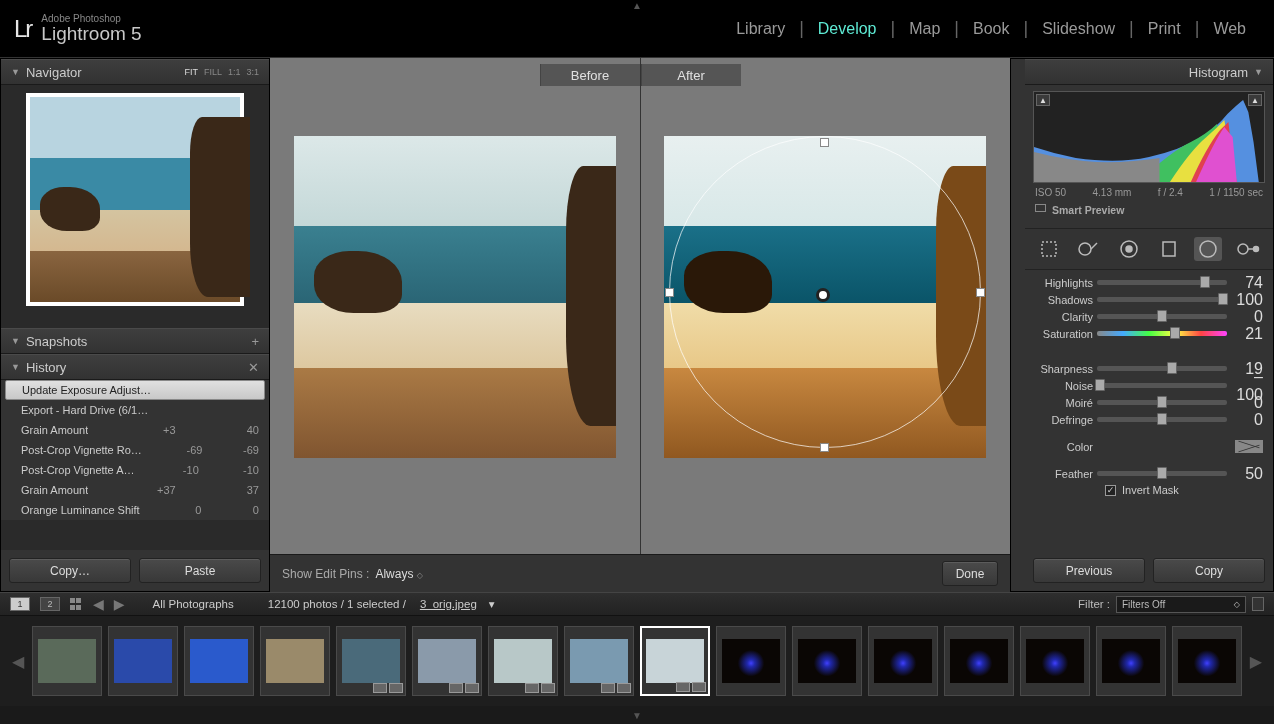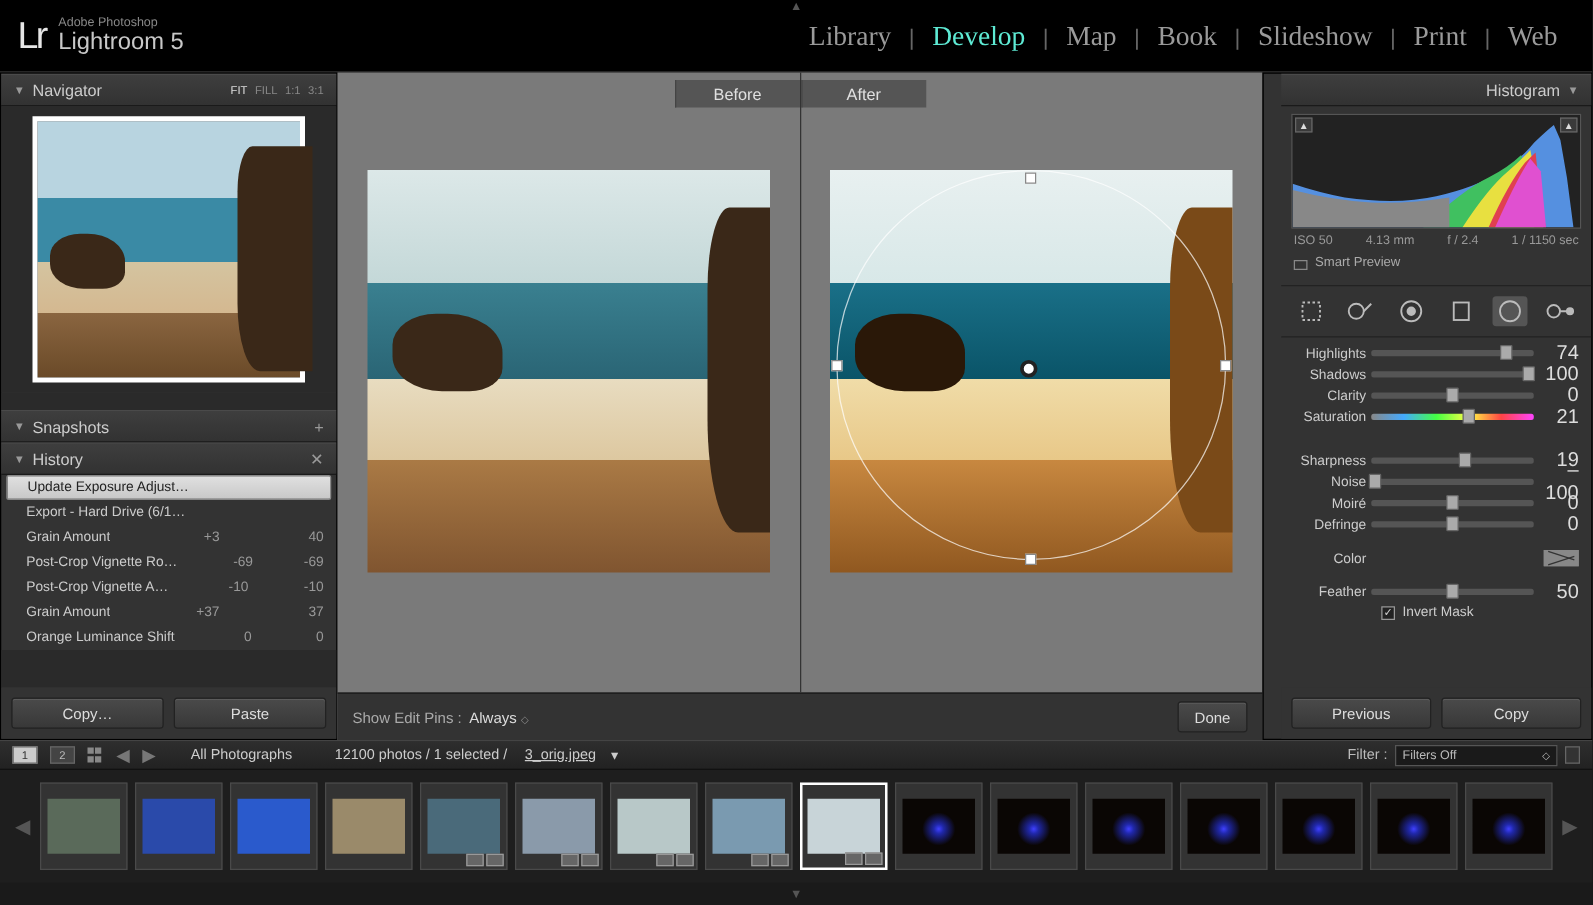--- a/index.html
+++ b/index.html
@@ -1,26 +1,26 @@
 <!DOCTYPE html>
 <html><head>
 <meta charset="utf-8">
 <style>
 * { margin:0; padding:0; box-sizing:border-box; font-family:"Myriad Pro","Segoe UI",Arial,sans-serif; -webkit-font-smoothing:antialiased; }
 body { background:#1a1a1a; color:#c0c0c0; width:1274px; height:724px; overflow:hidden; font-size:12px; user-select:none; }
 
 
 .topbar { height:58px; background:#000; display:flex; align-items:center; padding:0 14px; border-bottom:1px solid #333; }
 .logo-box { display:flex; align-items:center; gap:10px; }
-.lr-badge { font-size:30px; font-weight:300; color:#e6e6e6; letter-spacing:-2px; }
+.lr-badge { font-size:24px; font-weight:300; color:#e6e6e6; letter-spacing:-2px; }
 .lr-text { display:flex; flex-direction:column; line-height:1; }
 .lr-small { font-size:10px; color:#888; }
 .lr-big { font-size:19px; color:#c8c8c8; font-weight:300; }
 .modules { margin-left:auto; display:flex; align-items:baseline; gap:0; }
-.module { font-size:22px; color:#9a9a9a; padding:0 14px; cursor:pointer; font-weight:300;font-family:Liberation Serif, serif; }
+.module { font-size:16px; color:#9a9a9a; padding:0 14px; cursor:pointer; font-weight:300; }
 .module.active { color:#5eead4; }
 .module-sep { color:#666; font-size:18px; }
 
 
 .main { display:flex; height:534px; }
 .sidepanel { width:270px; background:#333; display:flex; flex-direction:column; border:1px solid #000; }
 .sidepanel.right { width:264px; }
 
 .panel-header { height:26px; background:linear-gradient(#3e3e3e,#323232); display:flex; align-items:center; padding:0 10px; border-top:1px solid #4a4a4a; border-bottom:1px solid #1a1a1a; font-size:13px; color:#ccc; }
 .panel-header .tri { margin-right:6px; color:#999; font-size:9px; }
@@ -60,21 +60,21 @@
 
 .center-bottom { height:38px; background:#333; display:flex; align-items:center; padding:0 12px; border-top:1px solid #1a1a1a; }
 .center-bottom .lbl { color:#aaa; font-size:12px; }
 
 
 .histo-body { padding:6px 8px; }
 .histo-box { height:92px; border:1px solid #555; position:relative; background:#222; overflow:hidden; }
 .histo-tri { position:absolute; top:2px; width:14px; height:12px; background:#3a3a3a; border:1px solid #666; display:flex; align-items:center; justify-content:center; font-size:8px; color:#ddd; }
 .histo-svg { width:100%; height:100%; }
 .histo-meta { display:flex; justify-content:space-between; font-size:10px; color:#999; padding:4px 2px 0; }
-.smart-prev { font-size:10.5px; color:#aaa; padding:6px 2px; display:flex; align-items:flex-end; gap:6px; }
+.smart-prev { font-size:10.5px; color:#aaa; padding:6px 2px; display:flex; align-items:flex-start; gap:6px;font-weight:bold; }
 .smart-prev .ico { width:11px; height:8px; border:1px solid #888; display:inline-block; }
 
 .tool-row { display:flex; gap:10px; padding:8px 10px; border-top:1px solid #222; border-bottom:1px solid #222; align-items:center; justify-content:space-around; }
 .tool { width:28px; height:24px; display:flex; align-items:center; justify-content:center; cursor:pointer; }
 .tool.sel { background:#555; border-radius:3px; }
 .tool svg { stroke:#bbb; fill:none; stroke-width:1.5; }
 
 .sliders { padding:4px 10px 8px; font-size:11px; color:#ccc; }
 .slider-row { display:flex; align-items:center; height:17px; gap:4px; }
 .slider-row .slbl { width:58px; text-align:right; color:#ccc; }

